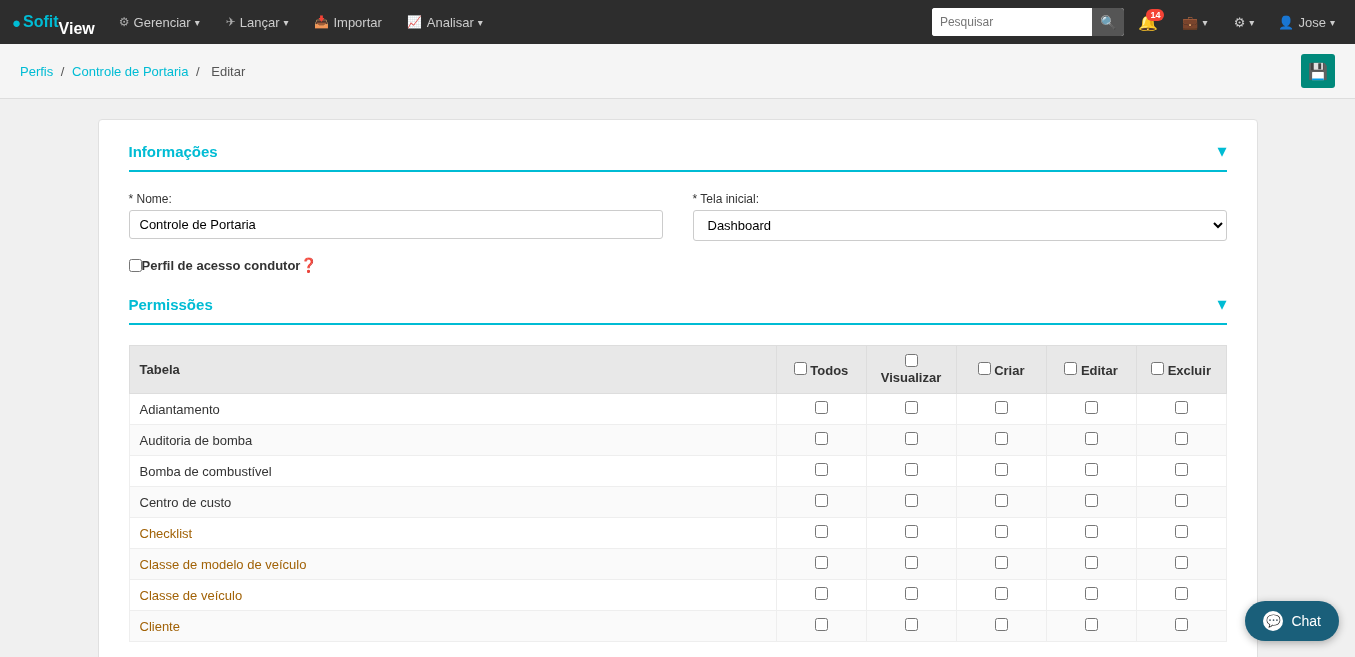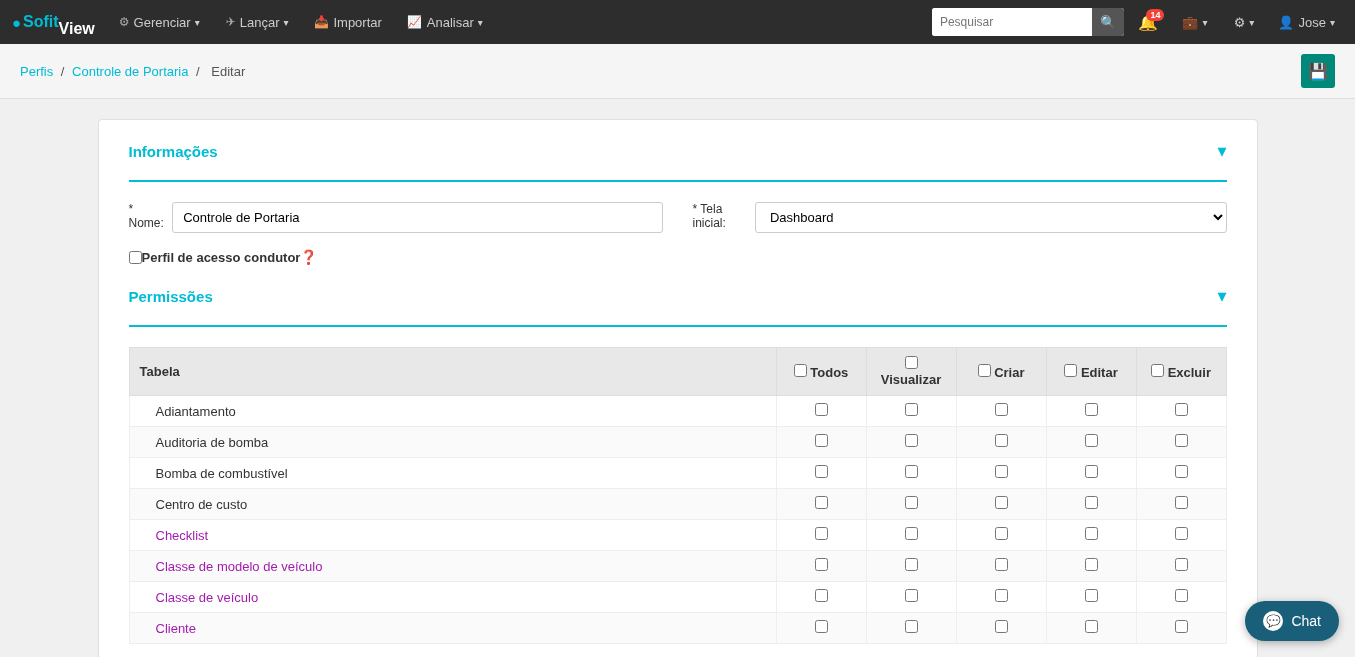--- a/index.html
+++ b/index.html
@@ -122,37 +122,37 @@
       border-radius: 4px;
       padding: 20px 30px 30px;
     }
 
     
     .section-header {
       display: flex;
       align-items: center;
       justify-content: space-between;
       border-bottom: 2px solid #00bcd4;
-      padding-bottom: 18px;
+      padding-bottom: 8px;
       margin-bottom: 20px;
     }
     .section-title {
       color: #00bcd4;
       font-size: 15px;
       font-weight: bold;
     }
     .chevron { color: #00bcd4; font-size: 18px; }
 
     
     .form-row {
       display: flex;
       gap: 30px;
       margin-bottom: 16px;
     }
-    .form-group { display: flex; flex-direction: row; gap: 4px; }
+    .form-group { display: flex; flex-direction: column; gap: 4px; }
     .form-group.name-group { flex: 1; }
     .form-group.tela-group { flex: 1; justify-content: space-between; }
     .form-label { font-size: 12px; color: #333; }
     .form-input {
       border: 1px solid #ccc;
       border-radius: 3px;
       padding: 6px 10px;
       font-size: 13px;
       outline: none;
       width: 100%;
@@ -202,28 +202,28 @@
     }
     .perm-table thead th.check-col {
       text-align: center;
       width: 90px;
     }
     .perm-table tbody tr {
       border-bottom: 1px solid #eee;
     }
     .perm-table tbody tr:nth-child(even) { background: #fafafa; }
     .perm-table tbody td {
-      padding: 7px 26px;
+      padding: 7px 10px;
       border: 1px solid #eee;
     }
     .perm-table tbody td.check-col {
       text-align: center;
     }
     .perm-table tbody td.name-col {
-      color: #a21caf;
+      color: #a16207;
       cursor: pointer;
     }
     .perm-table tbody td.name-col.plain {
       color: #333;
     }
     .perm-table input[type=checkbox] { cursor: pointer; }
 
     
     .chat-btn {
       position: fixed;

